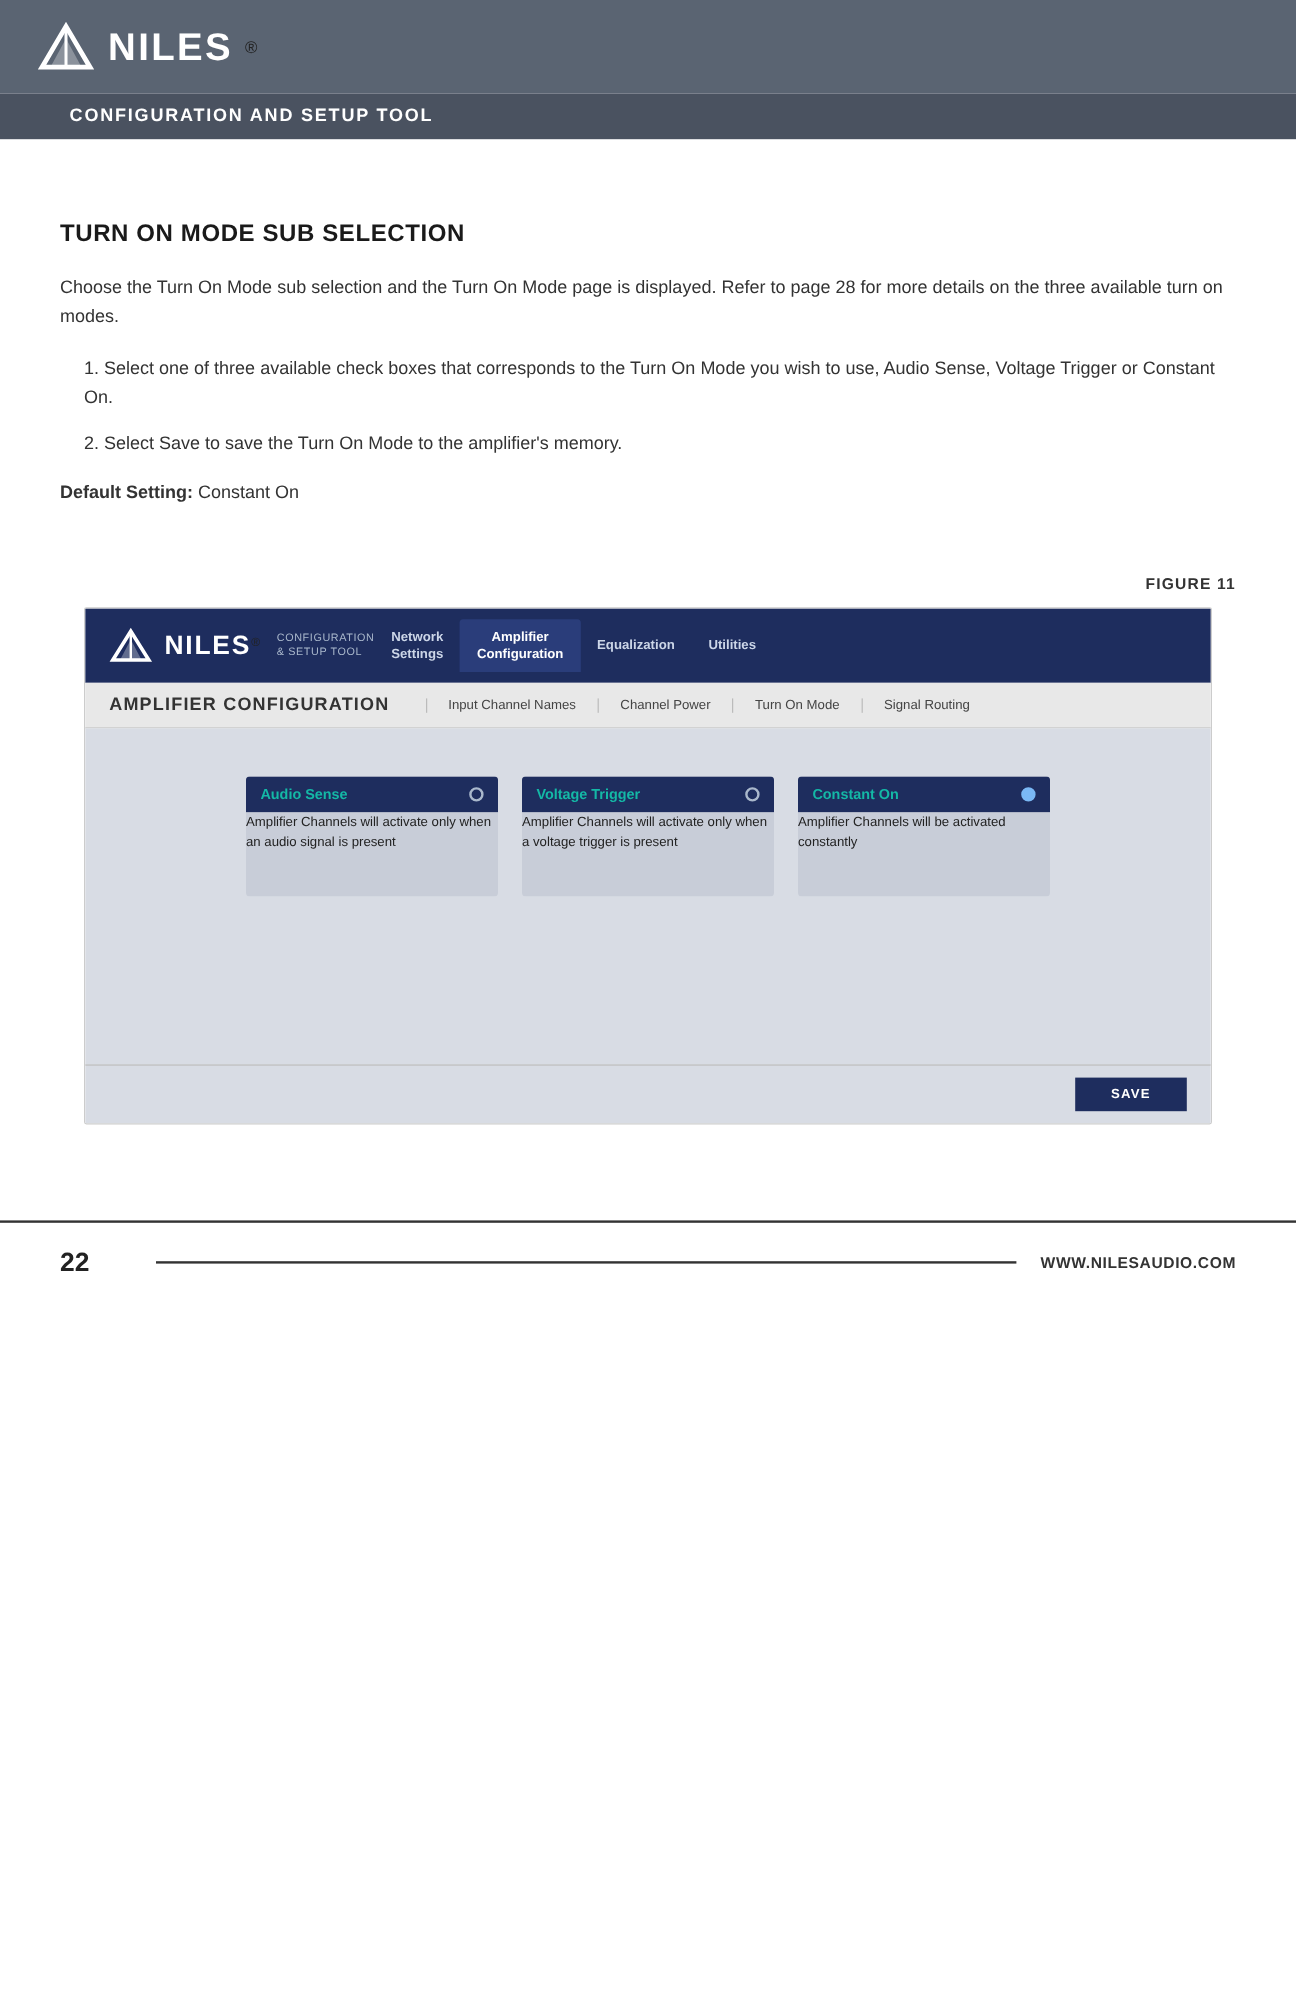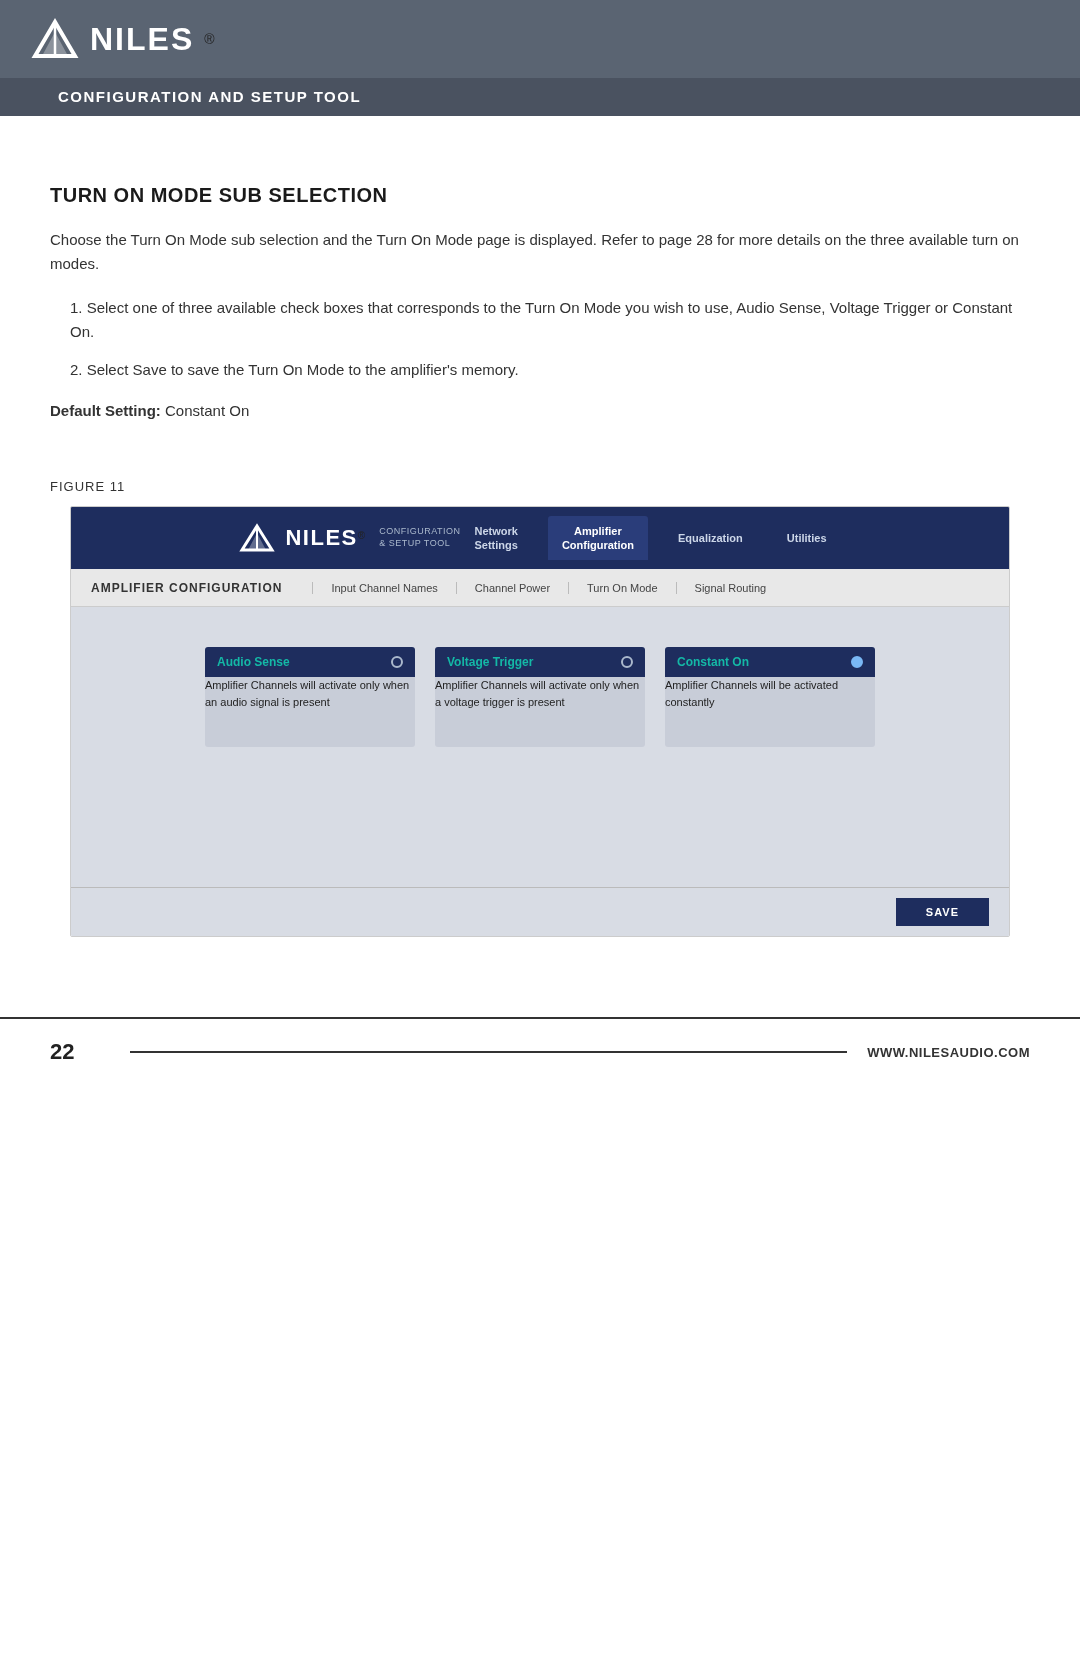--- a/index.html
+++ b/index.html
@@ -106,44 +106,44 @@
       color: #333;
       margin-bottom: 60px;
     }
 
     .default-setting strong {
       font-weight: 700;
     }
 
     
     .figure-label {
-      text-align: left;
+      text-align: right;
       font-size: 13px;
-      font-weight: 400;
+      font-weight: 700;
       color: #333;
       margin-bottom: 12px;
       letter-spacing: 1px;
     }
 
     
     .screenshot-box {
       border: 1px solid #ccc;
       border-radius: 2px;
       overflow: hidden;
       margin: 0 20px;
     }
 
     
     .app-header {
       background: #1e2d5e;
       display: flex;
       align-items: center;
       padding: 0 20px;
       height: 62px;
-      justify-content: center;
+      justify-content: flex-start;
     }
 
     .app-logo-area {
       display: flex;
       align-items: center;
       gap: 10px;
     }
 
     .app-logo-icon {
       width: 36px;
@@ -166,21 +166,21 @@
       color: #aab8cc;
       font-size: 9px;
       font-weight: 400;
       letter-spacing: 0.5px;
       line-height: 1.3;
       margin-left: 4px;
     }
 
     .app-nav-tabs {
       display: flex;
-      gap: 16px;
+      gap: 0;
       align-items: center;
     }
 
     .app-nav-tab {
       padding: 8px 14px;
       font-size: 11px;
       font-weight: 600;
       color: #ccd6e8;
       text-align: center;
       cursor: pointer;
@@ -198,21 +198,21 @@
       background: #e8e8e8;
       display: flex;
       align-items: center;
       padding: 0 20px;
       height: 38px;
       gap: 0;
       border-bottom: 1px solid #ccc;
     }
 
     .app-sub-section {
-      font-size: 12px;
+      font-size: 15px;
       font-weight: 700;
       color: #333;
       letter-spacing: 1px;
       text-transform: uppercase;
       margin-right: 30px;
     }
 
     .app-sub-tabs {
       display: flex;
       gap: 0;

